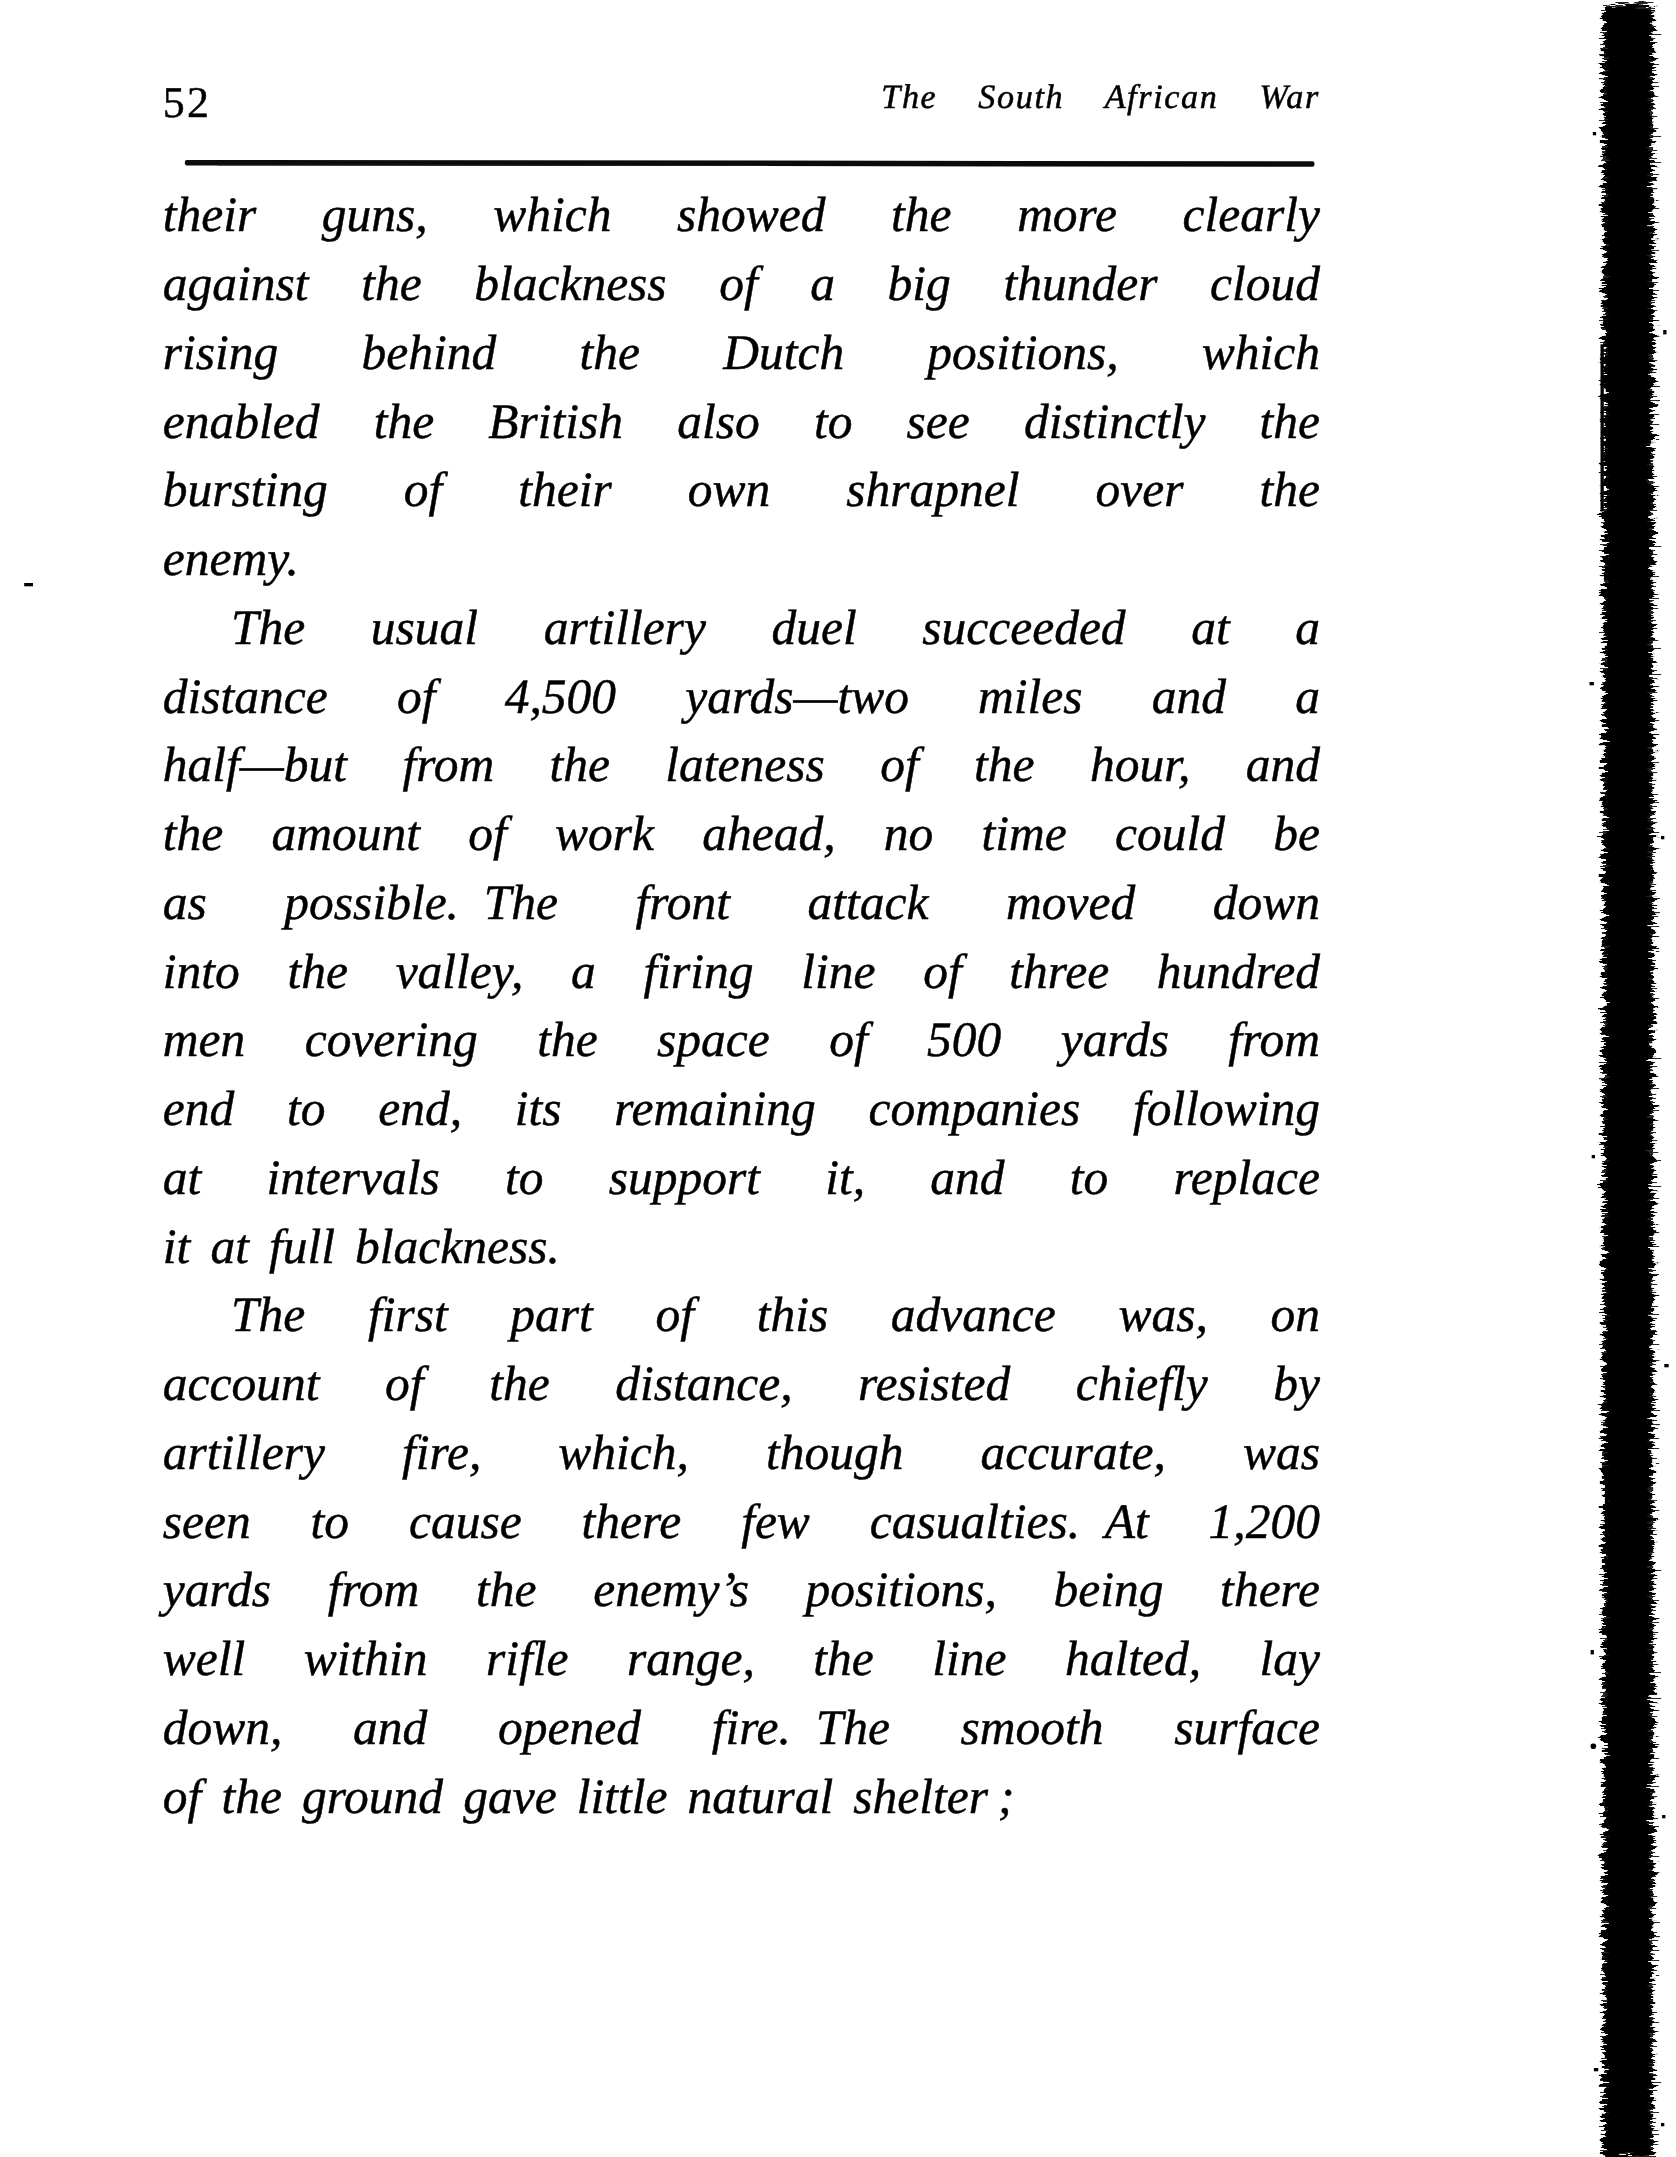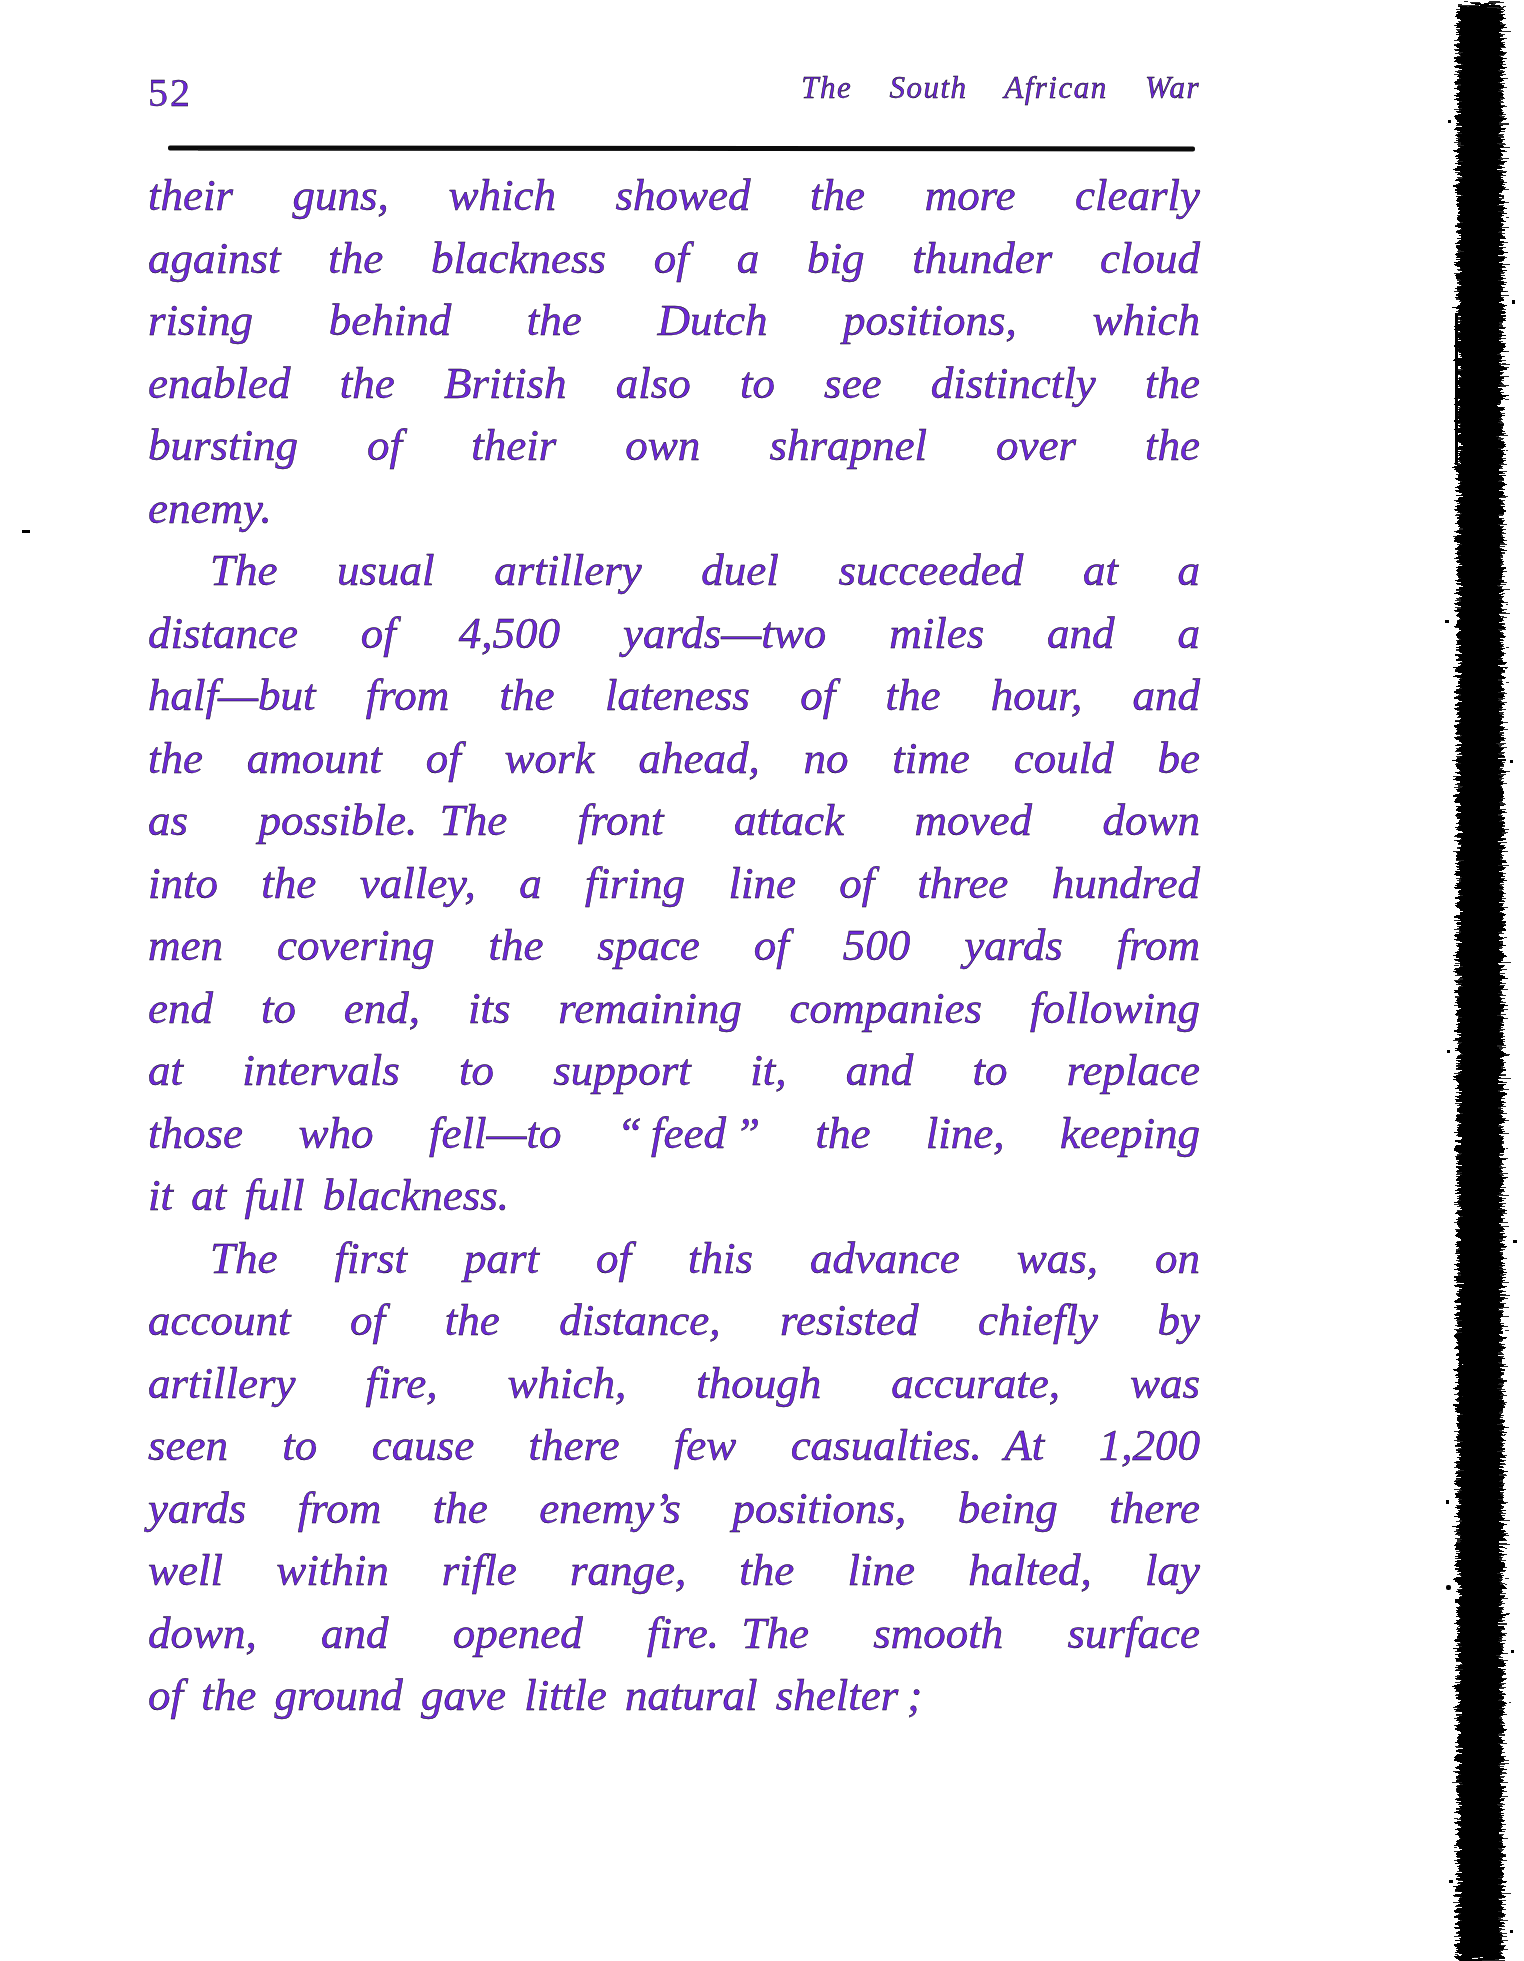--- a/index.html
+++ b/index.html
@@ -3,21 +3,21 @@
 <meta charset="utf-8">
 <style>
   html, body { margin: 0; padding: 0; background: #e8e8e8; }
   .page {
     position: relative;
     width: 1524px;
     height: 1961px;
     background: #ffffff;
     overflow: hidden;
     font-family: "Liberation Serif", "DejaVu Serif", serif;
-    color: #6d28d9;
+    color: #000000;
   }
 
   
   .page-number {
     position: absolute;
     left: 148px;
     top: 68px;
     font-size: 40px;
     line-height: 50px;
     letter-spacing: 2px;
@@ -127,21 +127,20 @@
     <div class="line end">enemy.</div>
     <div class="line indent">The usual artillery duel succeeded at a</div>
     <div class="line">distance of 4,500 yards—two miles and a</div>
     <div class="line">half—but from the lateness of the hour, and</div>
     <div class="line">the amount of work ahead, no time could be</div>
     <div class="line">as possible. The front attack moved down</div>
     <div class="line">into the valley, a firing line of three hundred</div>
     <div class="line">men covering the space of 500 yards from</div>
     <div class="line">end to end, its remaining companies following</div>
     <div class="line">at intervals to support it, and to replace</div>
-    <div class="line">those who fell—to “ feed ” the line, keeping</div>
     <div class="line end">it at full blackness.</div>
     <div class="line indent">The first part of this advance was, on</div>
     <div class="line">account of the distance, resisted chiefly by</div>
     <div class="line">artillery fire, which, though accurate, was</div>
     <div class="line">seen to cause there few casualties. At 1,200</div>
     <div class="line">yards from the enemy’s positions, being there</div>
     <div class="line">well within rifle range, the line halted, lay</div>
     <div class="line">down, and opened fire. The smooth surface</div>
     <div class="line end">of the ground gave little natural shelter ;</div>
   </div>

